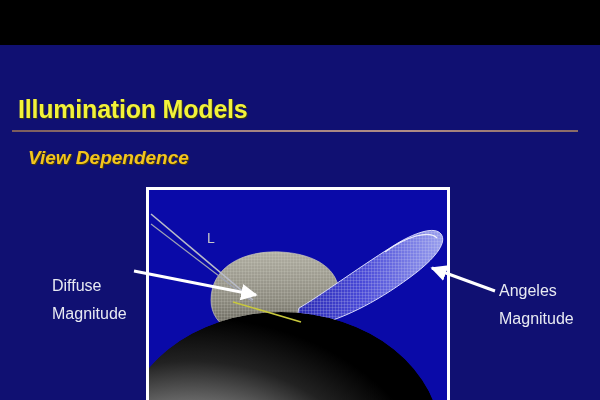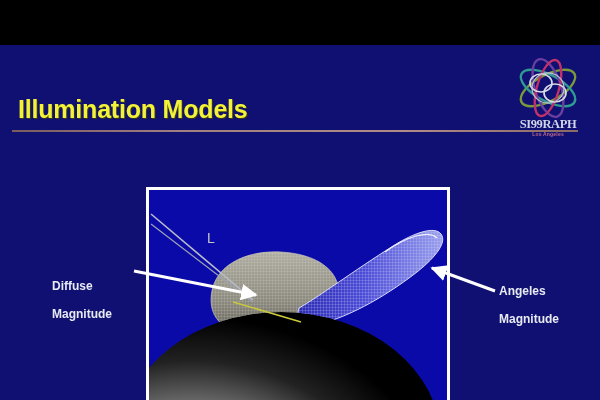--- a/index.html
+++ b/index.html
@@ -90,60 +90,45 @@
     border: 3px solid #ffffff;
     box-sizing: border-box;
     background: #0a0aa8;
     overflow: hidden;
   }
   #render { position: absolute; left: 0; top: 0; }
 
   
   .callout {
     position: absolute;
-    font-size: 12px;
+    font-size: 16px;
     line-height: 14px;
     color: #e8eaf2;
     white-space: pre-line;
-    font-weight: bold;
   }
   #diffuse-label  { left: 52px;  top: 220px; text-align: left; }
   #specular-label { left: 499px; top: 225px; text-align: left; }
 
   #callout-lines {
     position: absolute;
     left: 0; top: 0;
     pointer-events: none;
   }
 </style>
 </head>
 <body>
 
 <div id="slide">
 
   <div id="title">Illumination Models</div>
 
   <div id="title-rule"></div>
 
-
-  <div id="logo">
-    <svg id="logo-rings" width="96" height="66" viewBox="0 0 96 66">
-      <g fill="none" stroke-width="2.4">
-        <ellipse cx="48" cy="33" rx="30" ry="13" stroke="#7a9a3a" transform="rotate(-28 48 33)"></ellipse>
-        <ellipse cx="48" cy="33" rx="30" ry="13" stroke="#2f9a8f" transform="rotate(28 48 33)"></ellipse>
-        <ellipse cx="48" cy="33" rx="13" ry="30" stroke="#6a3fa0" transform="rotate(-18 48 33)"></ellipse>
-        <ellipse cx="48" cy="33" rx="11" ry="29" stroke="#c0306a" transform="rotate(16 48 33)"></ellipse>
-        <ellipse cx="41" cy="28" rx="11" ry="9" stroke="#d8dce8" stroke-width="1.7"></ellipse>
-        <ellipse cx="55" cy="38" rx="11" ry="9" stroke="#d8dce8" stroke-width="1.7"></ellipse>
-        <ellipse cx="48" cy="33" rx="16" ry="15" stroke="#b8bed0" stroke-width="1.3"></ellipse>
-      </g>
-    </svg>
-    <div id="logo-word">SI99RAPH</div>
-    <div id="logo-sub">Los Angeles</div>
-  </div>
+  <div id="subtitle">View Dependence</div>
+
 
   <div id="picture">
     <svg id="render" width="298" height="224" viewBox="0 0 298 224">
       <defs>
         <radialGradient id="sphereGrad" cx="22%" cy="80%" r="78%">
           <stop offset="0%" stop-color="#ffffff"></stop>
           <stop offset="18%" stop-color="#f4f4f4"></stop>
           <stop offset="36%" stop-color="#b4b4b4"></stop>
           <stop offset="56%" stop-color="#6e6e6e"></stop>
           <stop offset="78%" stop-color="#222222"></stop>

